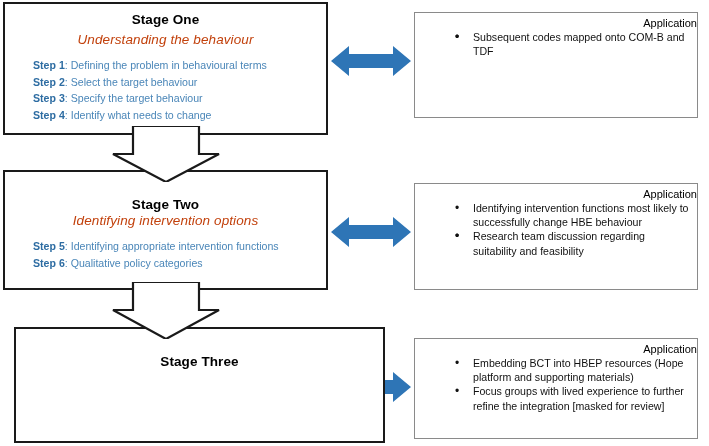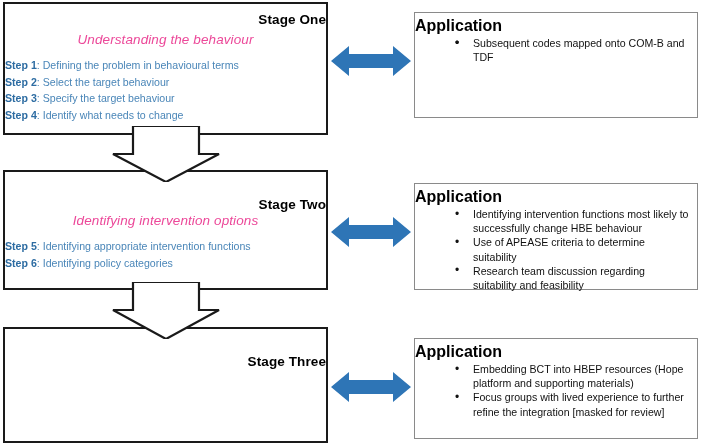--- a/index.html
+++ b/index.html
@@ -25,35 +25,36 @@
 
   
   .stage-box {
     position: absolute;
     background: #ffffff;
     border: 2.5px solid #1a1a1a;
     box-sizing: border-box;
     z-index: 3;
   }
   .stage-title {
-    text-align: right;
+    text-align: center;
     font-weight: bold;
     font-size: 13.5px;
     color: #000000;
     letter-spacing: 0.1px;
   }
   .stage-subtitle {
     text-align: center;
     font-style: italic;
     font-size: 13.5px;
-    color: #ec4899;
+    color: #c2410c;
     letter-spacing: 0.1px;
   }
   .steps {
     margin-top: 10px;
+    margin-left: 28px;
   }
   .step-line {
     font-size: 10.6px;
     line-height: 16.5px;
     color: #4a86b8;
     white-space: nowrap;
   }
   .step-label {
     font-weight: bold;
     color: #2d6ca2;
@@ -61,26 +62,25 @@
 
   
   .app-box {
     position: absolute;
     background: #ffffff;
     border: 1.5px solid #8a8a8a;
     box-sizing: border-box;
     z-index: 3;
   }
   .app-title {
-    text-align: left;
-    font-size: 16px;
+    text-align: right;
+    font-size: 11px;
     color: #000000;
     margin-top: 4px;
     margin-bottom: 1px;
-    font-weight: bold;
   }
   .app-list {
     margin: 0;
     padding: 0;
     list-style: none;
   }
   .app-item {
     position: relative;
     font-size: 10.6px;
     line-height: 14.2px;
@@ -132,26 +132,26 @@
   </div>
 
   <div class="stage-box" style="left:3px; top:170px; width:325px; height:120px;">
     <div class="stage-title" style="margin-top:25px;">Stage Two</div>
     <div class="stage-subtitle" style="margin-top:1px;">Identifying intervention options</div>
     <div class="steps">
       <div class="step-line">
         <span class="step-label">Step 5</span><span>: Identifying appropriate intervention functions</span>
       </div>
       <div class="step-line">
-        <span class="step-label">Step 6</span><span>: Identifying policy categories</span>
+        <span class="step-label">Step 6</span><span>: Qualitative policy categories</span>
       </div>
     </div>
   </div>
 
-  <div class="stage-box" style="left:3px; top:327px; width:325px; height:116px;">
+  <div class="stage-box" style="left:14px; top:327px; width:371px; height:116px;">
     <div class="stage-title" style="margin-top:25px;">Stage Three</div>
   </div>
 
   <div class="app-box" style="left:414px; top:12px; width:284px; height:106px;">
     <div class="app-title">Application</div>
     <ul class="app-list">
       <li class="app-item">
         <span class="bullet">•</span>
       </li>
       <li class="app-item">
@@ -163,21 +163,20 @@
 
   <div class="app-box" style="left:414px; top:183px; width:284px; height:107px;">
     <div class="app-title">Application</div>
     <ul class="app-list">
       <li class="app-item">
         <span class="bullet">•</span>
         <span>Identifying intervention functions most likely to successfully change HBE behaviour</span>
       </li>
       <li class="app-item">
         <span class="bullet">•</span>
-        <span>Use of APEASE criteria to determine suitability</span>
       </li>
       <li class="app-item">
         <span class="bullet">•</span>
         <span>Research team discussion regarding suitability and feasibility</span>
       </li>
     </ul>
   </div>
 
   <div class="app-box" style="left:414px; top:338px; width:284px; height:101px;">
     <div class="app-title">Application</div>

